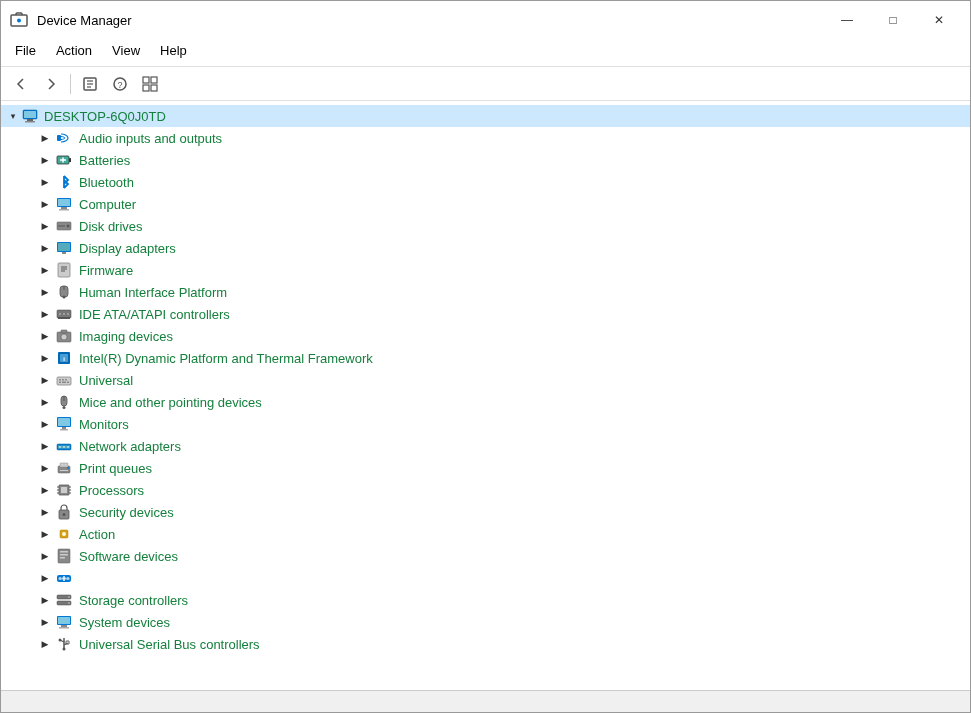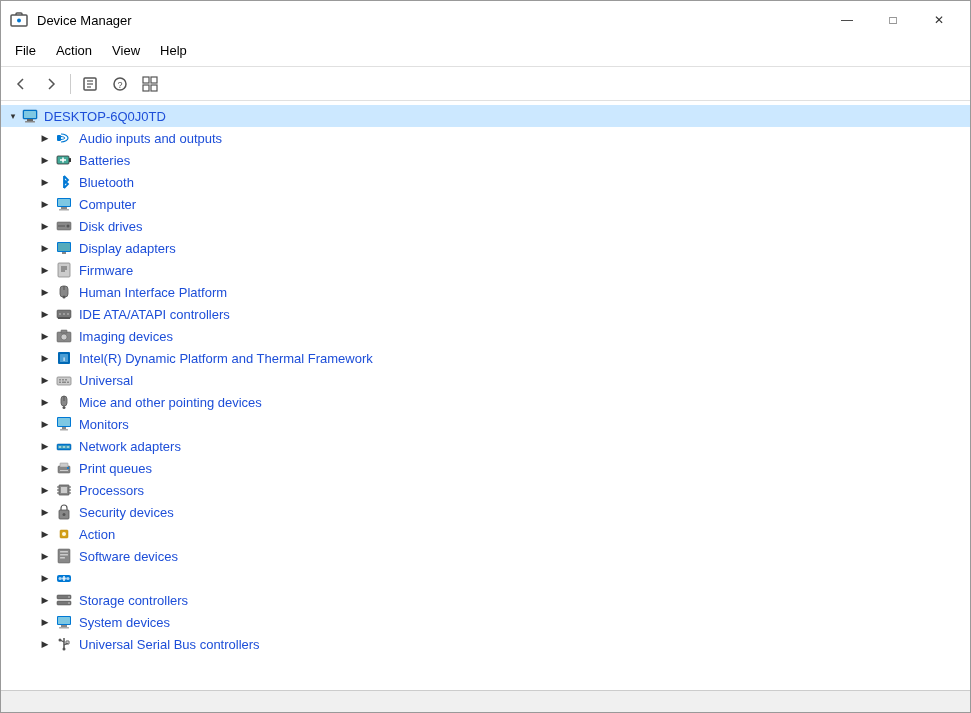--- a/index.html
+++ b/index.html
@@ -149,21 +149,21 @@
       display: flex;
       align-items: center;
       justify-content: center;
       font-size: 9px;
       color: #333;
       flex-shrink: 0;
       margin-right: 2px;
     }
     .item-label {
       font-size: 13px;
-      color: #1d4ed8;
+      color: #15803d;
       white-space: nowrap;
     }
     .status-bar {
       height: 22px;
       border-top: 1px solid #ccc;
       background: #f0f0f0;
       display: flex;
       align-items: center;
       padding: 0 8px;
       font-size: 12px;

